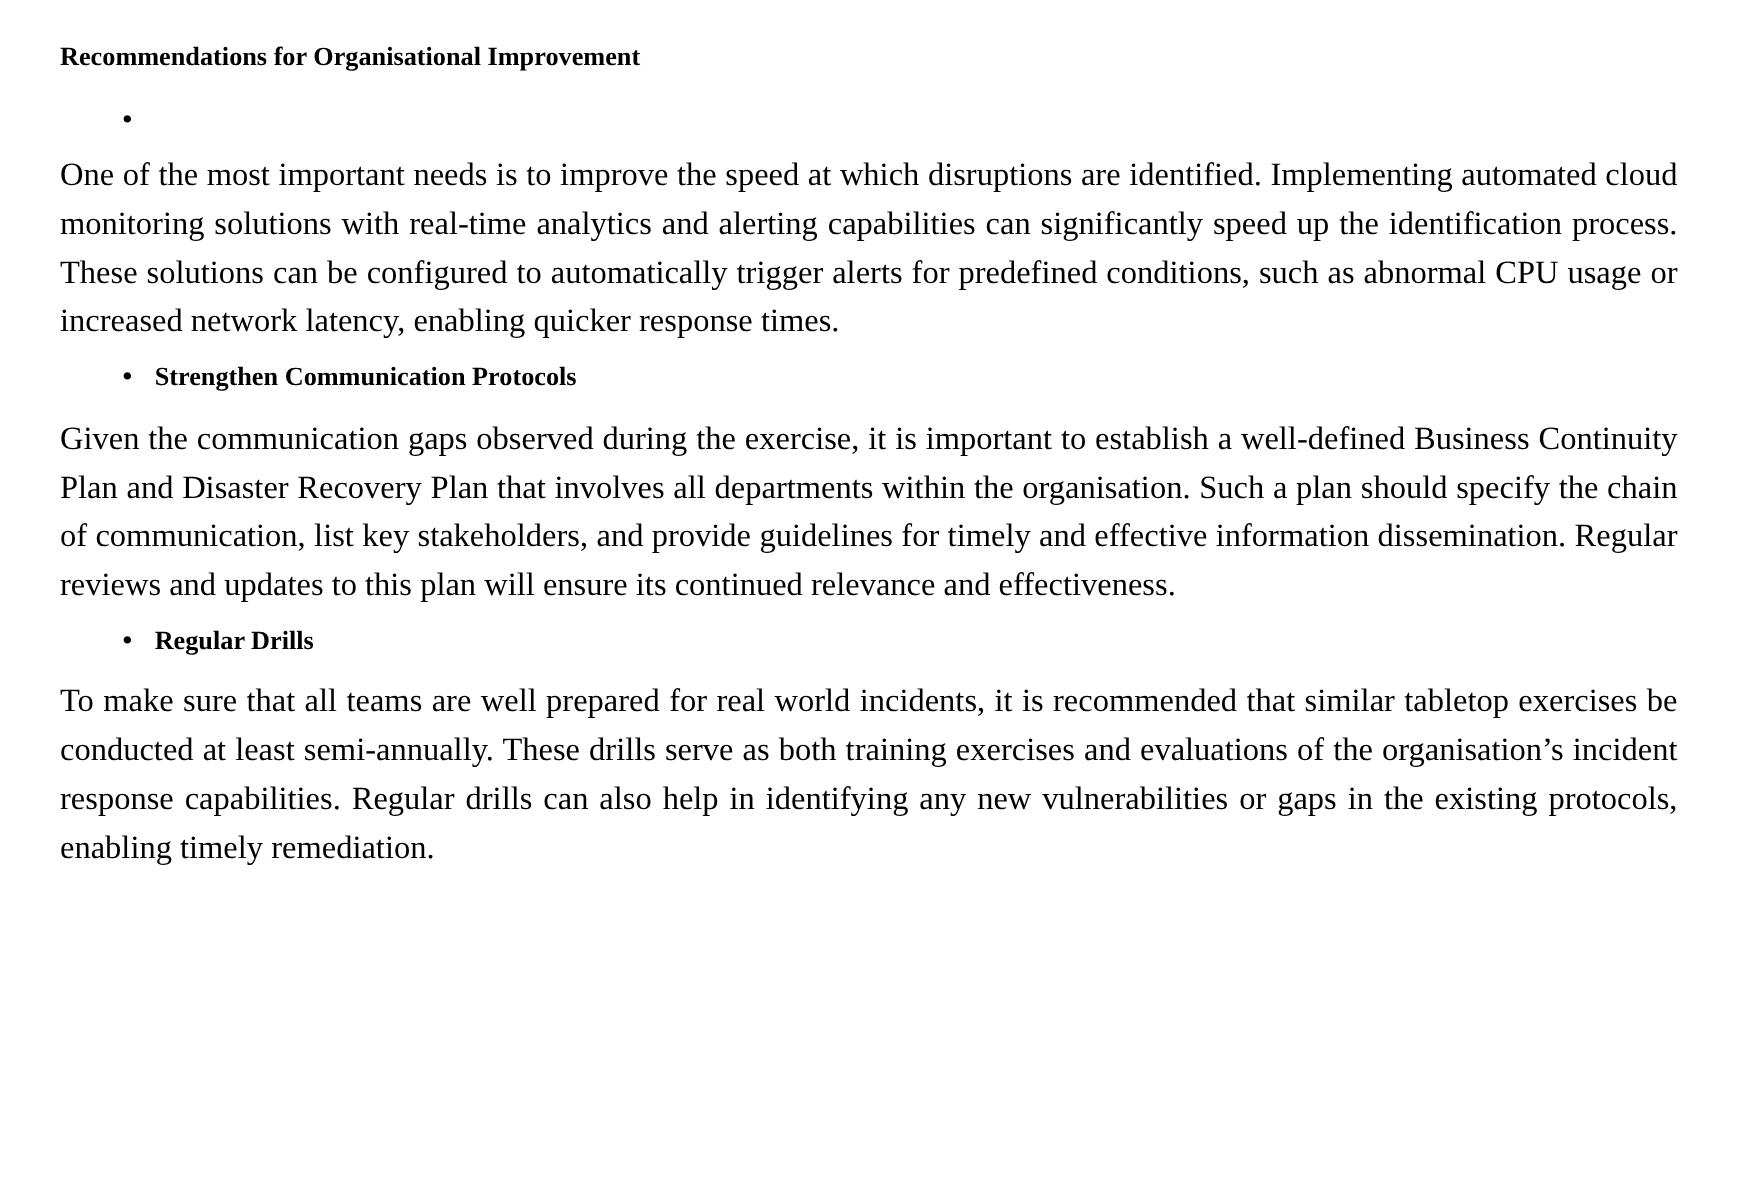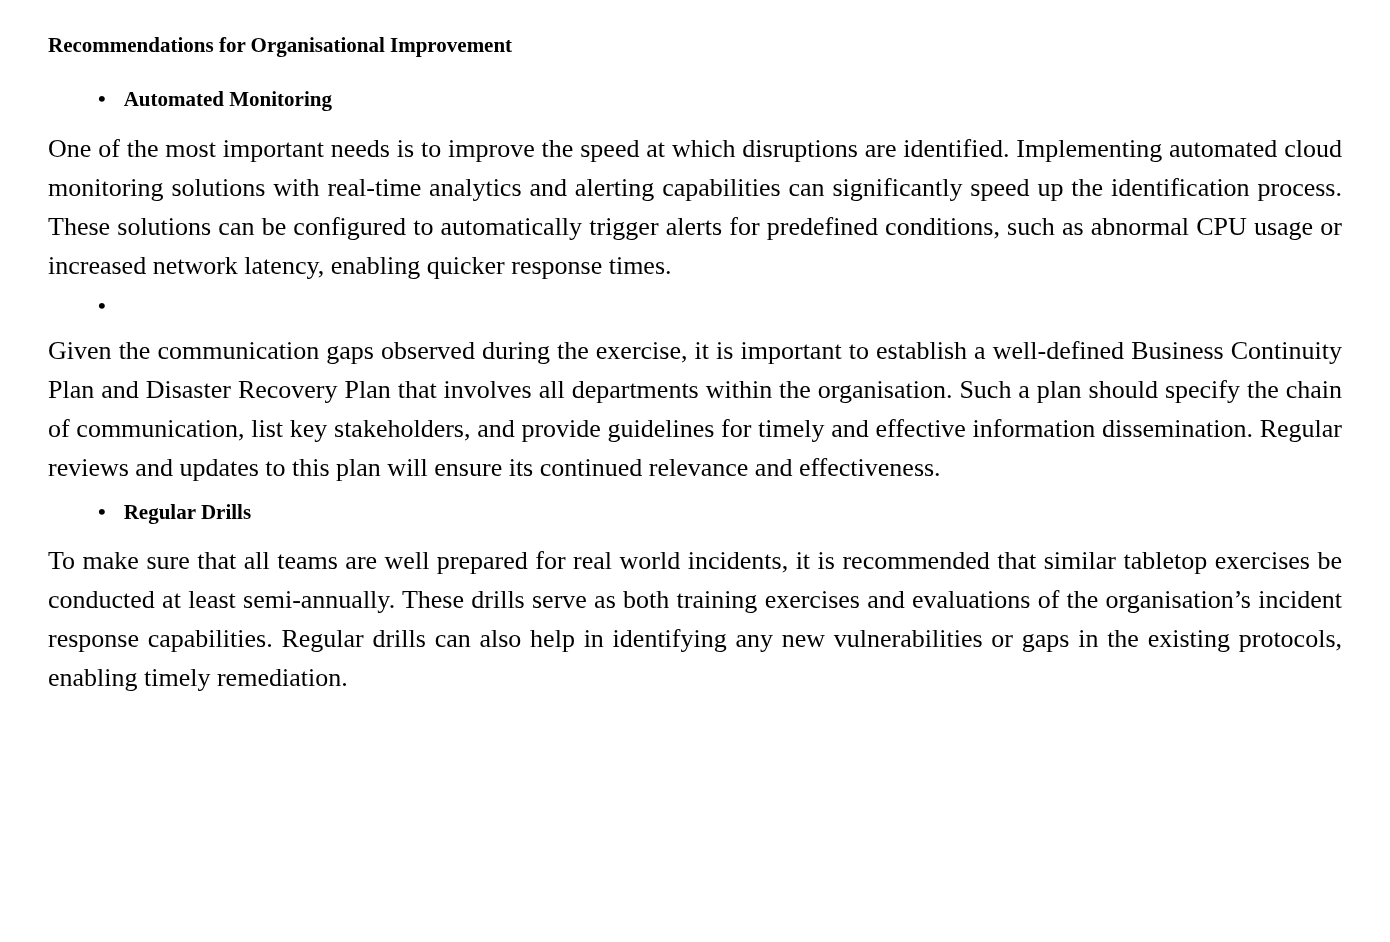--- a/index.html
+++ b/index.html
@@ -53,25 +53,25 @@
     }
   </style>
 </head>
 <body>
 
 <h1 class="page-title">Recommendations for Organisational Improvement</h1>
 
 <div>
 <div class="bullet-item">
       <span class="bullet-dot">•</span>
-      <span class="bullet-label">Automated Monitoring</span>
     </div>
     <p class="section-body">One of the most important needs is to improve the speed at which disruptions are identified. Implementing automated cloud monitoring solutions with real-time analytics and alerting capabilities can significantly speed up the identification process. These solutions can be configured to automatically trigger alerts for predefined conditions, such as abnormal CPU usage or increased network latency, enabling quicker response times.</p>
     <div class="bullet-item">
       <span class="bullet-dot">•</span>
+      <span class="bullet-label">Strengthen Communication Protocols</span>
     </div>
     <p class="section-body">Given the communication gaps observed during the exercise, it is important to establish a well-defined Business Continuity Plan and Disaster Recovery Plan that involves all departments within the organisation. Such a plan should specify the chain of communication, list key stakeholders, and provide guidelines for timely and effective information dissemination. Regular reviews and updates to this plan will ensure its continued relevance and effectiveness.</p>
     <div class="bullet-item">
       <span class="bullet-dot">•</span>
       <span class="bullet-label">Regular Drills</span>
     </div>
     <p class="section-body">To make sure that all teams are well prepared for real world incidents, it is recommended that similar tabletop exercises be conducted at least semi-annually. These drills serve as both training exercises and evaluations of the organisation’s incident response capabilities. Regular drills can also help in identifying any new vulnerabilities or gaps in the existing protocols, enabling timely remediation.</p>
   </div>
 
 </body></html>

